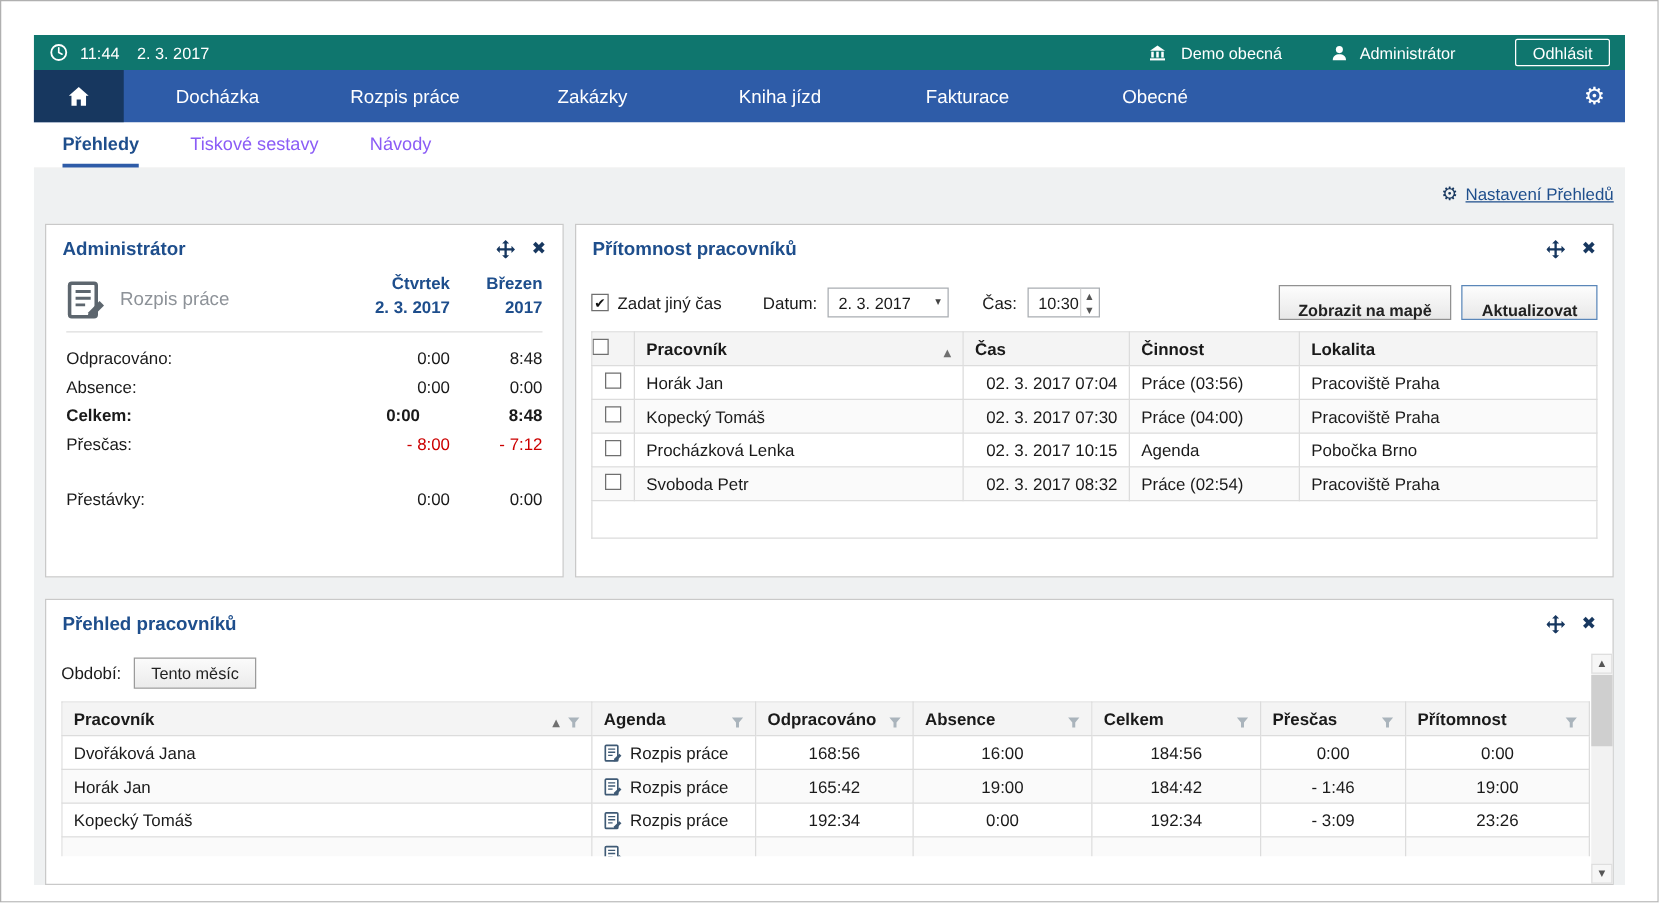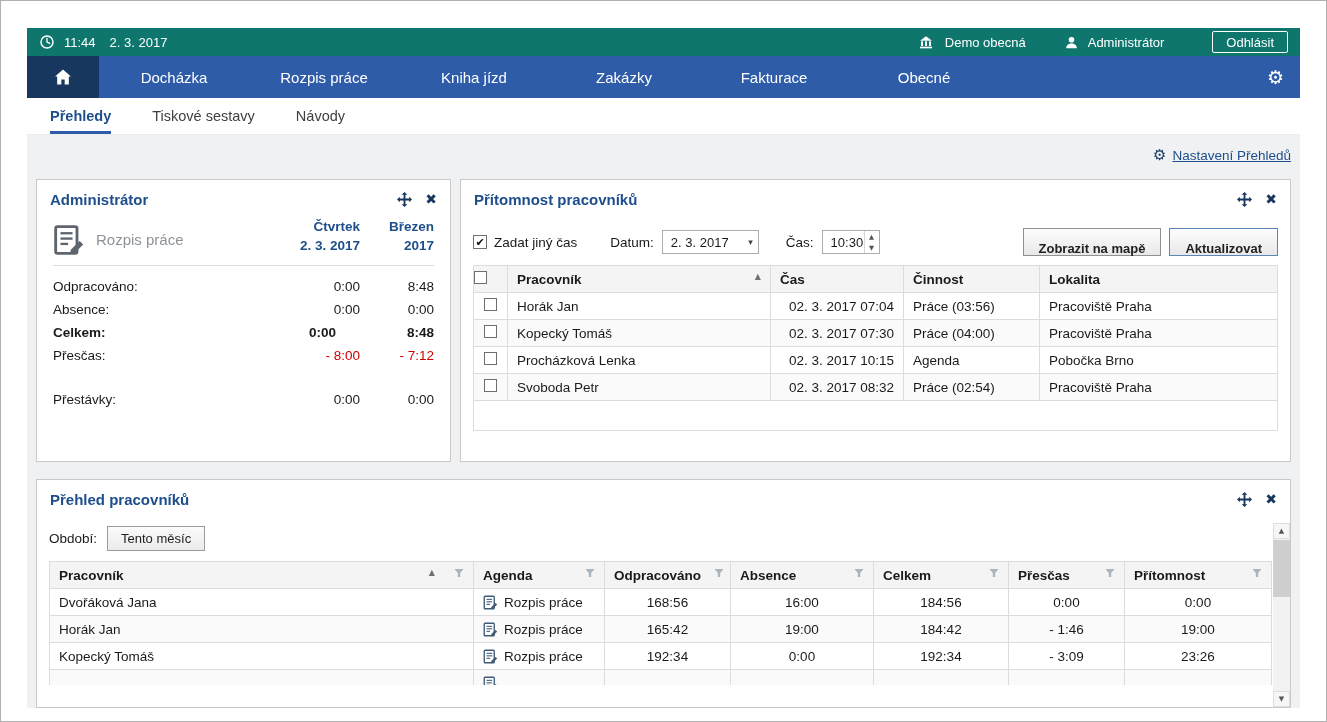--- a/index.html
+++ b/index.html
@@ -24,21 +24,21 @@
   
   .navbar { height: 42px; background: #2e5ca8; display: flex; align-items: stretch; color: #fff; flex: 0 0 auto; }
   .home-tab { width: 72px; background: #17375f; display: flex; align-items: center; justify-content: center; cursor: pointer; }
   .ic-house { width: 20px; height: 20px; color: #fff; }
   .nav-item { width: 150px; display: flex; align-items: center; justify-content: center; font-size: 15px; cursor: pointer; }
   .nav-spacer { flex: 1; }
   .nav-gear { display: flex; align-items: center; padding-right: 16px; font-size: 19px; font-family: "DejaVu Sans", sans-serif; cursor: pointer; }
 
   
   .subnav { height: 37px; background: #fff; display: flex; align-items: stretch; padding-left: 23px; gap: 41px; border-bottom: 1px solid #ececec; flex: 0 0 auto; }
-  .subnav-item { display: flex; align-items: center; font-size: 14.5px; color: #404040; border-bottom: 3px solid transparent; padding-top: 3px; cursor: pointer; }
+  .subnav-item { display: flex; align-items: center; font-size: 14.5px; color: #8b5cf6; border-bottom: 3px solid transparent; padding-top: 3px; cursor: pointer; }
   .subnav-item.active { color: #1e4e8c; font-weight: bold; border-bottom-color: #2e5ca8; }
 
   
   .content { flex: 1; background: #eff1f2; padding: 8px 9px 0; display: flex; flex-direction: column; min-height: 0; }
   .settings-row { height: 24px; display: flex; align-items: center; justify-content: flex-end; gap: 6px; margin-bottom: 12px; flex: 0 0 auto; }
   .gear-dark { color: #17375f; font-size: 15px; font-family: "DejaVu Sans", sans-serif; cursor: pointer; }
   .settings-link { color: #1e4e8c; font-size: 13.5px; text-decoration: underline; cursor: pointer; }
 
   .panels-row { display: flex; gap: 9px; height: 283px; margin-bottom: 17px; flex: 0 0 auto; }
   .panel { background: #fff; border: 1px solid #c9c9c9; display: flex; flex-direction: column; }
@@ -81,21 +81,21 @@
   .ctl-btn.primary { border-color: #5a86b8; }
 
   
   .grid-table { border-collapse: collapse; width: 100%; table-layout: fixed; font-size: 13.5px; color: #1a1a1a; }
   .grid-table th, .grid-table td { border: 1px solid #dcdcdc; height: 27px; padding: 0 9px; overflow: hidden; white-space: nowrap; }
   .grid-table th { background: #f4f4f4; font-weight: bold; text-align: left; }
   .grid-table tbody tr:nth-child(even) td { background: #fafafa; }
   .cb-cell { text-align: center; padding: 0 !important; vertical-align: middle; }
   .t-right { text-align: right; }
   .pre { white-space: pre; }
-  .th-flex { display: flex; align-items: flex-start; gap: 13px; }
+  .th-flex { display: flex; align-items: flex-end; }
   .sort-icon { font-size: 8px; color: #707070; margin-left: auto; font-family: "DejaVu Sans", sans-serif; }
   .table-filler { border: 1px solid #dcdcdc; border-top: none; height: 30px; }
 
   
   .overview-panel { flex: 1; min-height: 0; }
   .ov-content { flex: 1; min-height: 0; display: flex; padding: 5px 0 0 12px; }
   .ov-main { flex: 1; min-width: 0; }
   .period-row { display: flex; align-items: center; gap: 10px; font-size: 13.5px; margin: 3px 0 10px; color: #1a1a1a; }
   .period-btn { height: 25px; padding: 0 13px; font-size: 13px; background: linear-gradient(#fbfbfb, #ebebeb); border: 1px solid #9b9b9b; font-family: inherit; cursor: pointer; color: #222; }
   .ov-wrap { height: 124px; overflow: hidden; }
@@ -173,22 +173,22 @@
     </div>
 
     <div class="navbar">
       <div class="home-tab">
         <svg class="ic ic-house">
             <use href="#i-house"></use>
           </svg>
       </div>
       <div class="nav-item">Docházka</div>
       <div class="nav-item">Rozpis práce</div>
+      <div class="nav-item">Zakázky</div>
       <div class="nav-item">Kniha jízd</div>
-      <div class="nav-item">Zakázky</div>
       <div class="nav-item">Fakturace</div>
       <div class="nav-item">Obecné</div>
       <span class="nav-spacer"></span>
       <span class="nav-gear">⚙</span>
     </div>
 
     <div class="subnav">
       <div class="subnav-item active">Přehledy</div>
       <div class="subnav-item">Tiskové sestavy</div>
       <div class="subnav-item">Návody</div>

